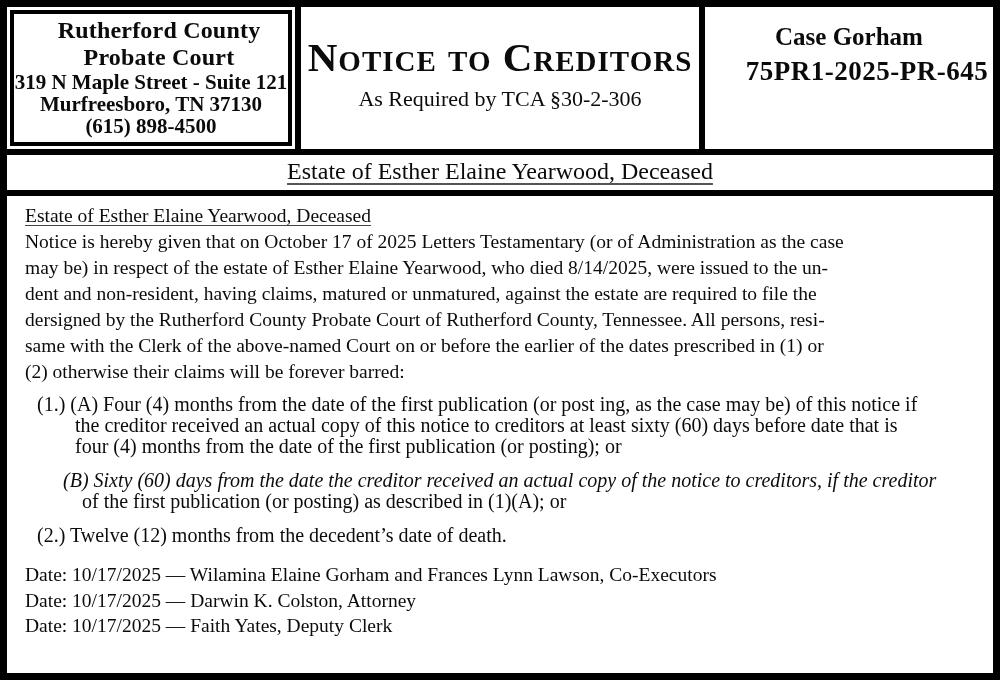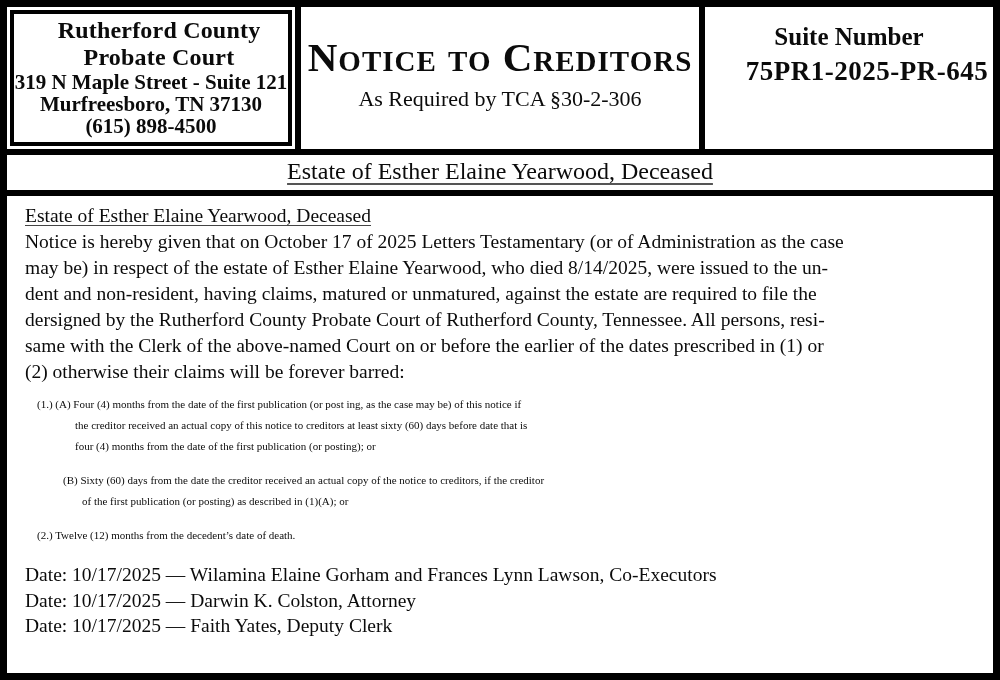--- a/index.html
+++ b/index.html
@@ -40,25 +40,25 @@
   .estate-title{
     font-size:24px;line-height:25px;
     text-decoration:underline;text-underline-offset:4px;text-decoration-color:#555;
   }
   
   .doc-body{flex:1;padding:7px 10px 0 18px;font-size:19.5px;line-height:26px;}
   .doc-body div{white-space:nowrap;}
   .doc-heading{
     text-decoration:underline;text-underline-offset:3px;text-decoration-color:#444;
   }
-  .list{font-size:11px;line-height:21px;margin-top:9px;}
+  .list{font-size:20px;line-height:21px;margin-top:9px;}
   .list-block{margin-bottom:13px;}
   .li-first1{padding-left:12px;}
   .li-cont1{padding-left:50px;}
-  .li-firstB{padding-left:38px;}
+  .li-firstB{padding-left:38px;font-style:italic;}
   .li-contB{padding-left:57px;}
   .dates{margin-top:16px;font-size:19.5px;line-height:25.5px;}
 </style>
 </head>
 <body>
 
 <div class="page">
 
   <div class="header-band">
 
@@ -75,21 +75,21 @@
         </div>
       </div>
     </div>
 
     <div class="cell-center">
       <div class="notice-title">Notice to Creditors</div>
       <div class="notice-subtitle">As Required by TCA §30-2-306</div>
     </div>
 
     <div class="cell-right">
-      <div class="case-label">Suite Number</div>
+      <div class="case-label">Case Gorham</div>
       <div class="case-number">75PR1-2025-PR-645</div>
     </div>
 
   </div>
 
   <div class="estate-bar">
     <span class="estate-title">Estate of Esther Elaine Yearwood, Deceased</span>
   </div>
 
   <div class="doc-body">

